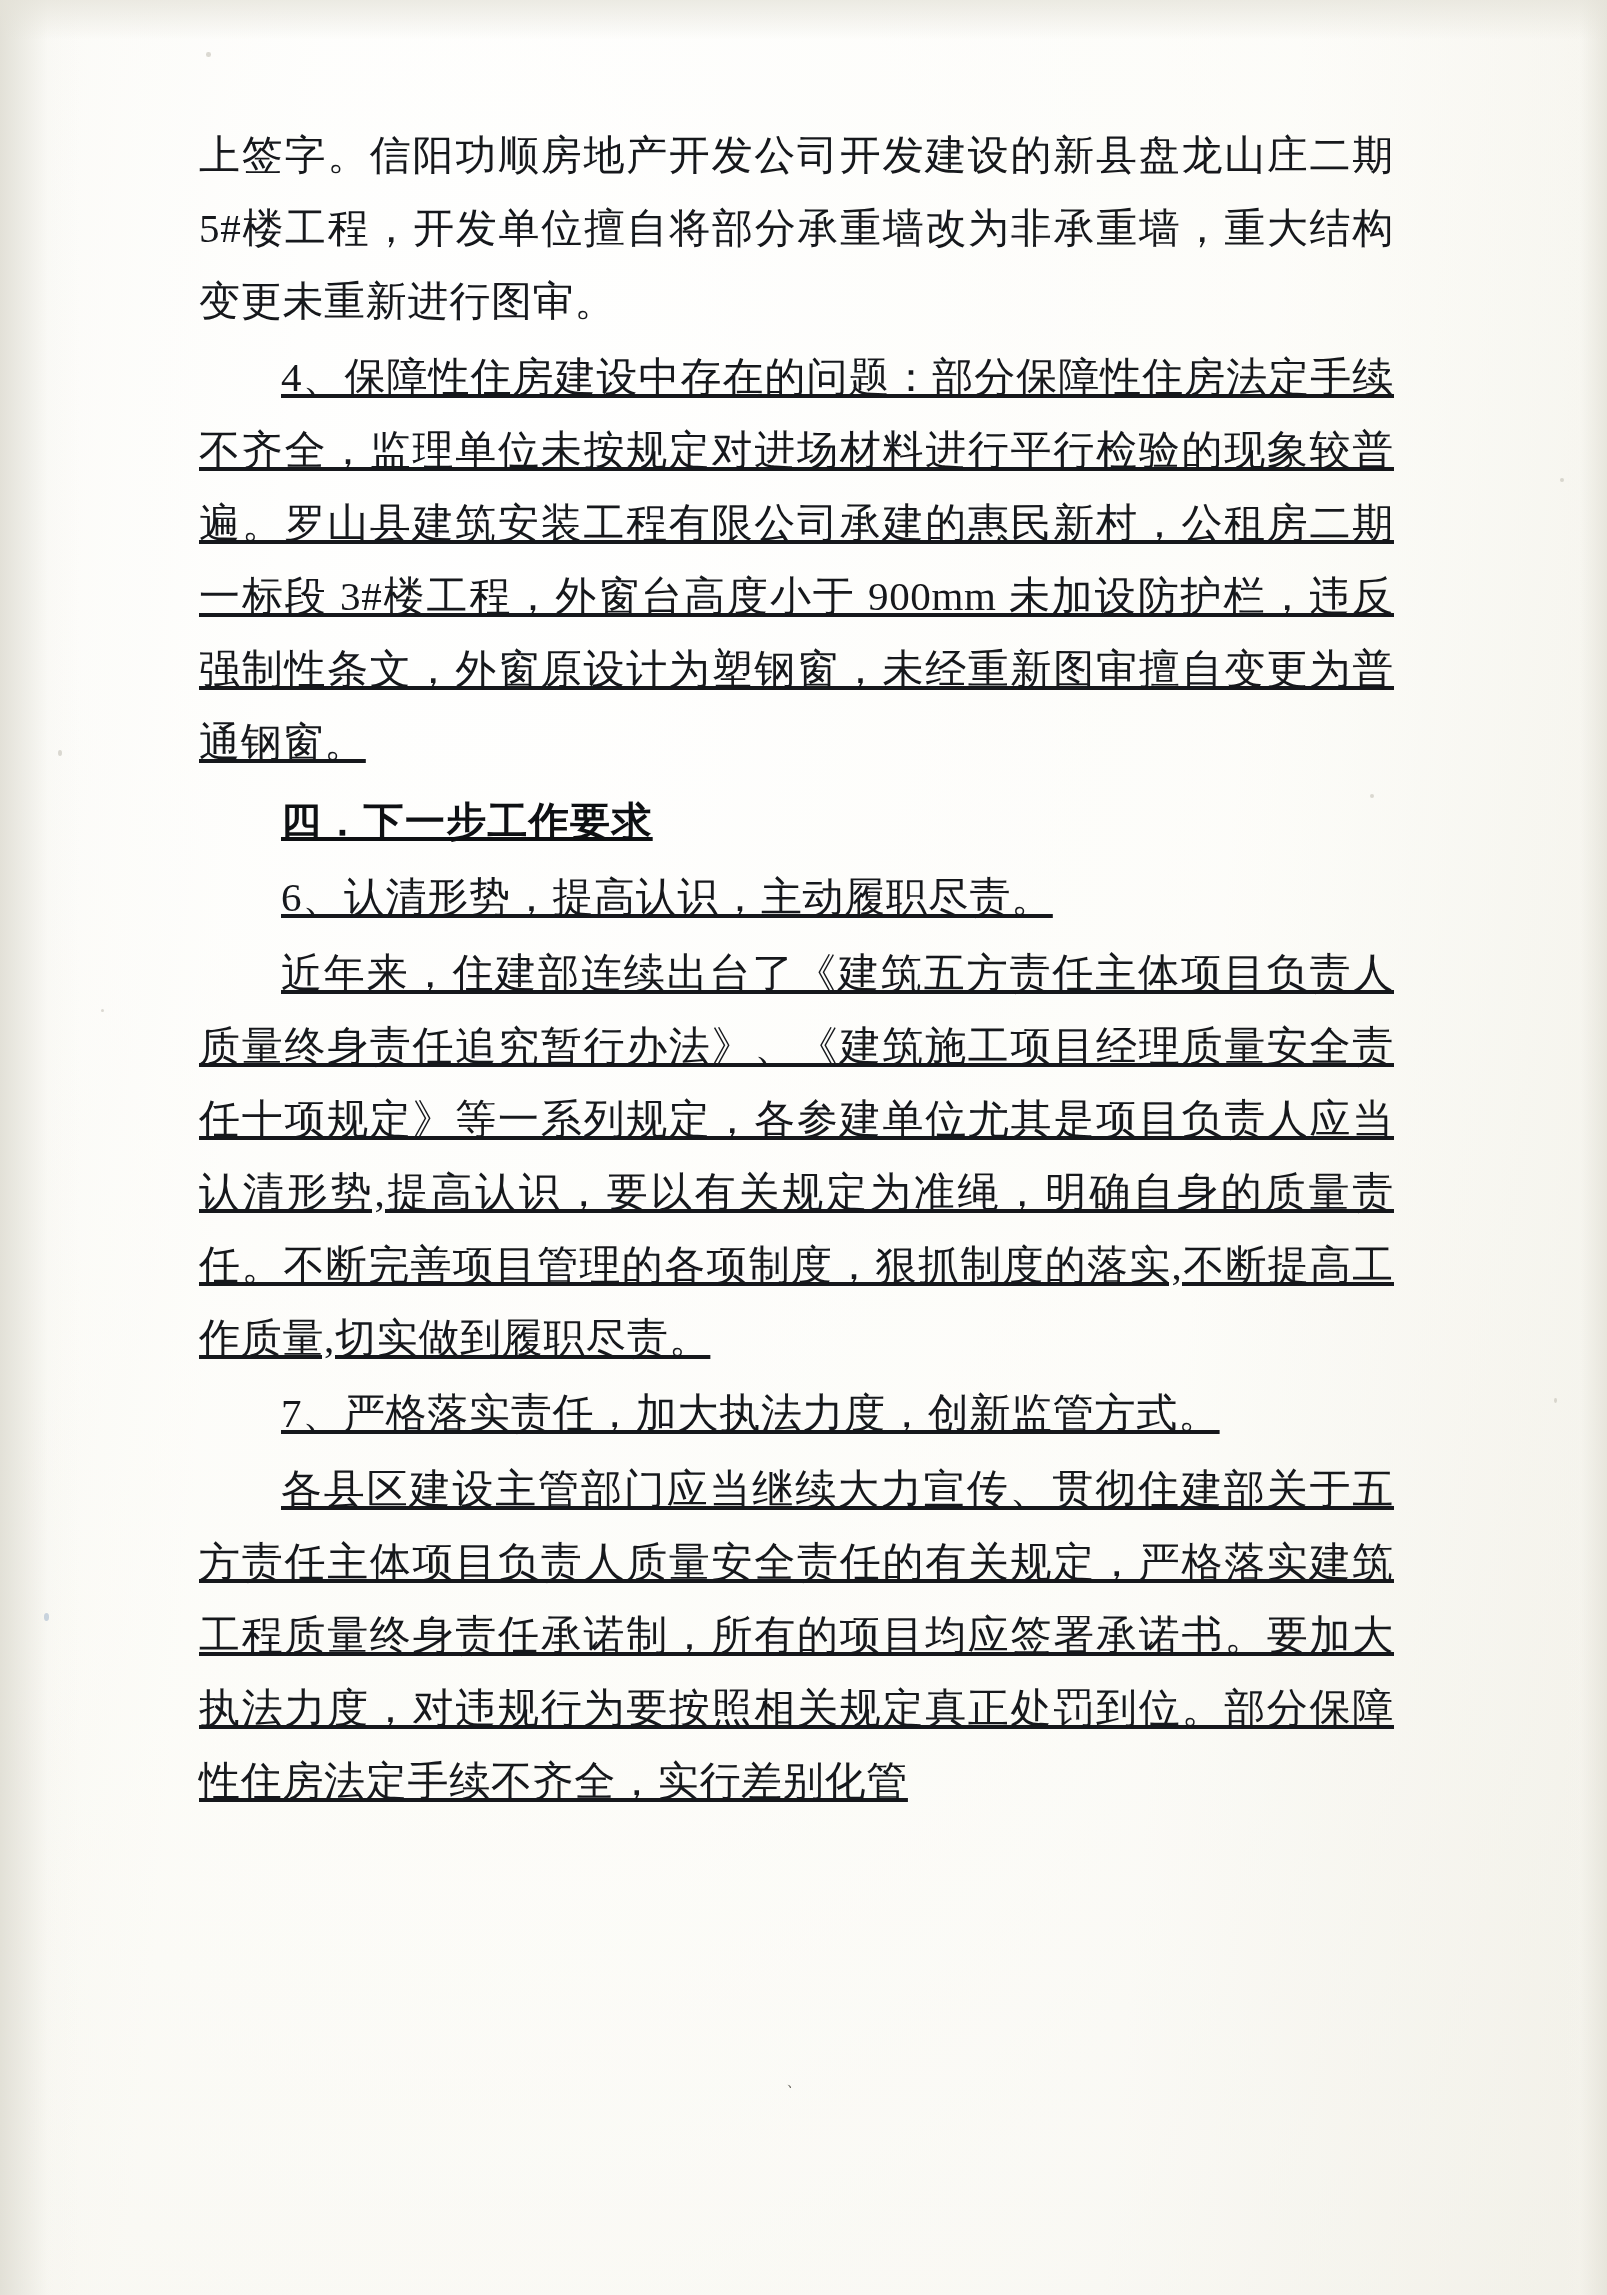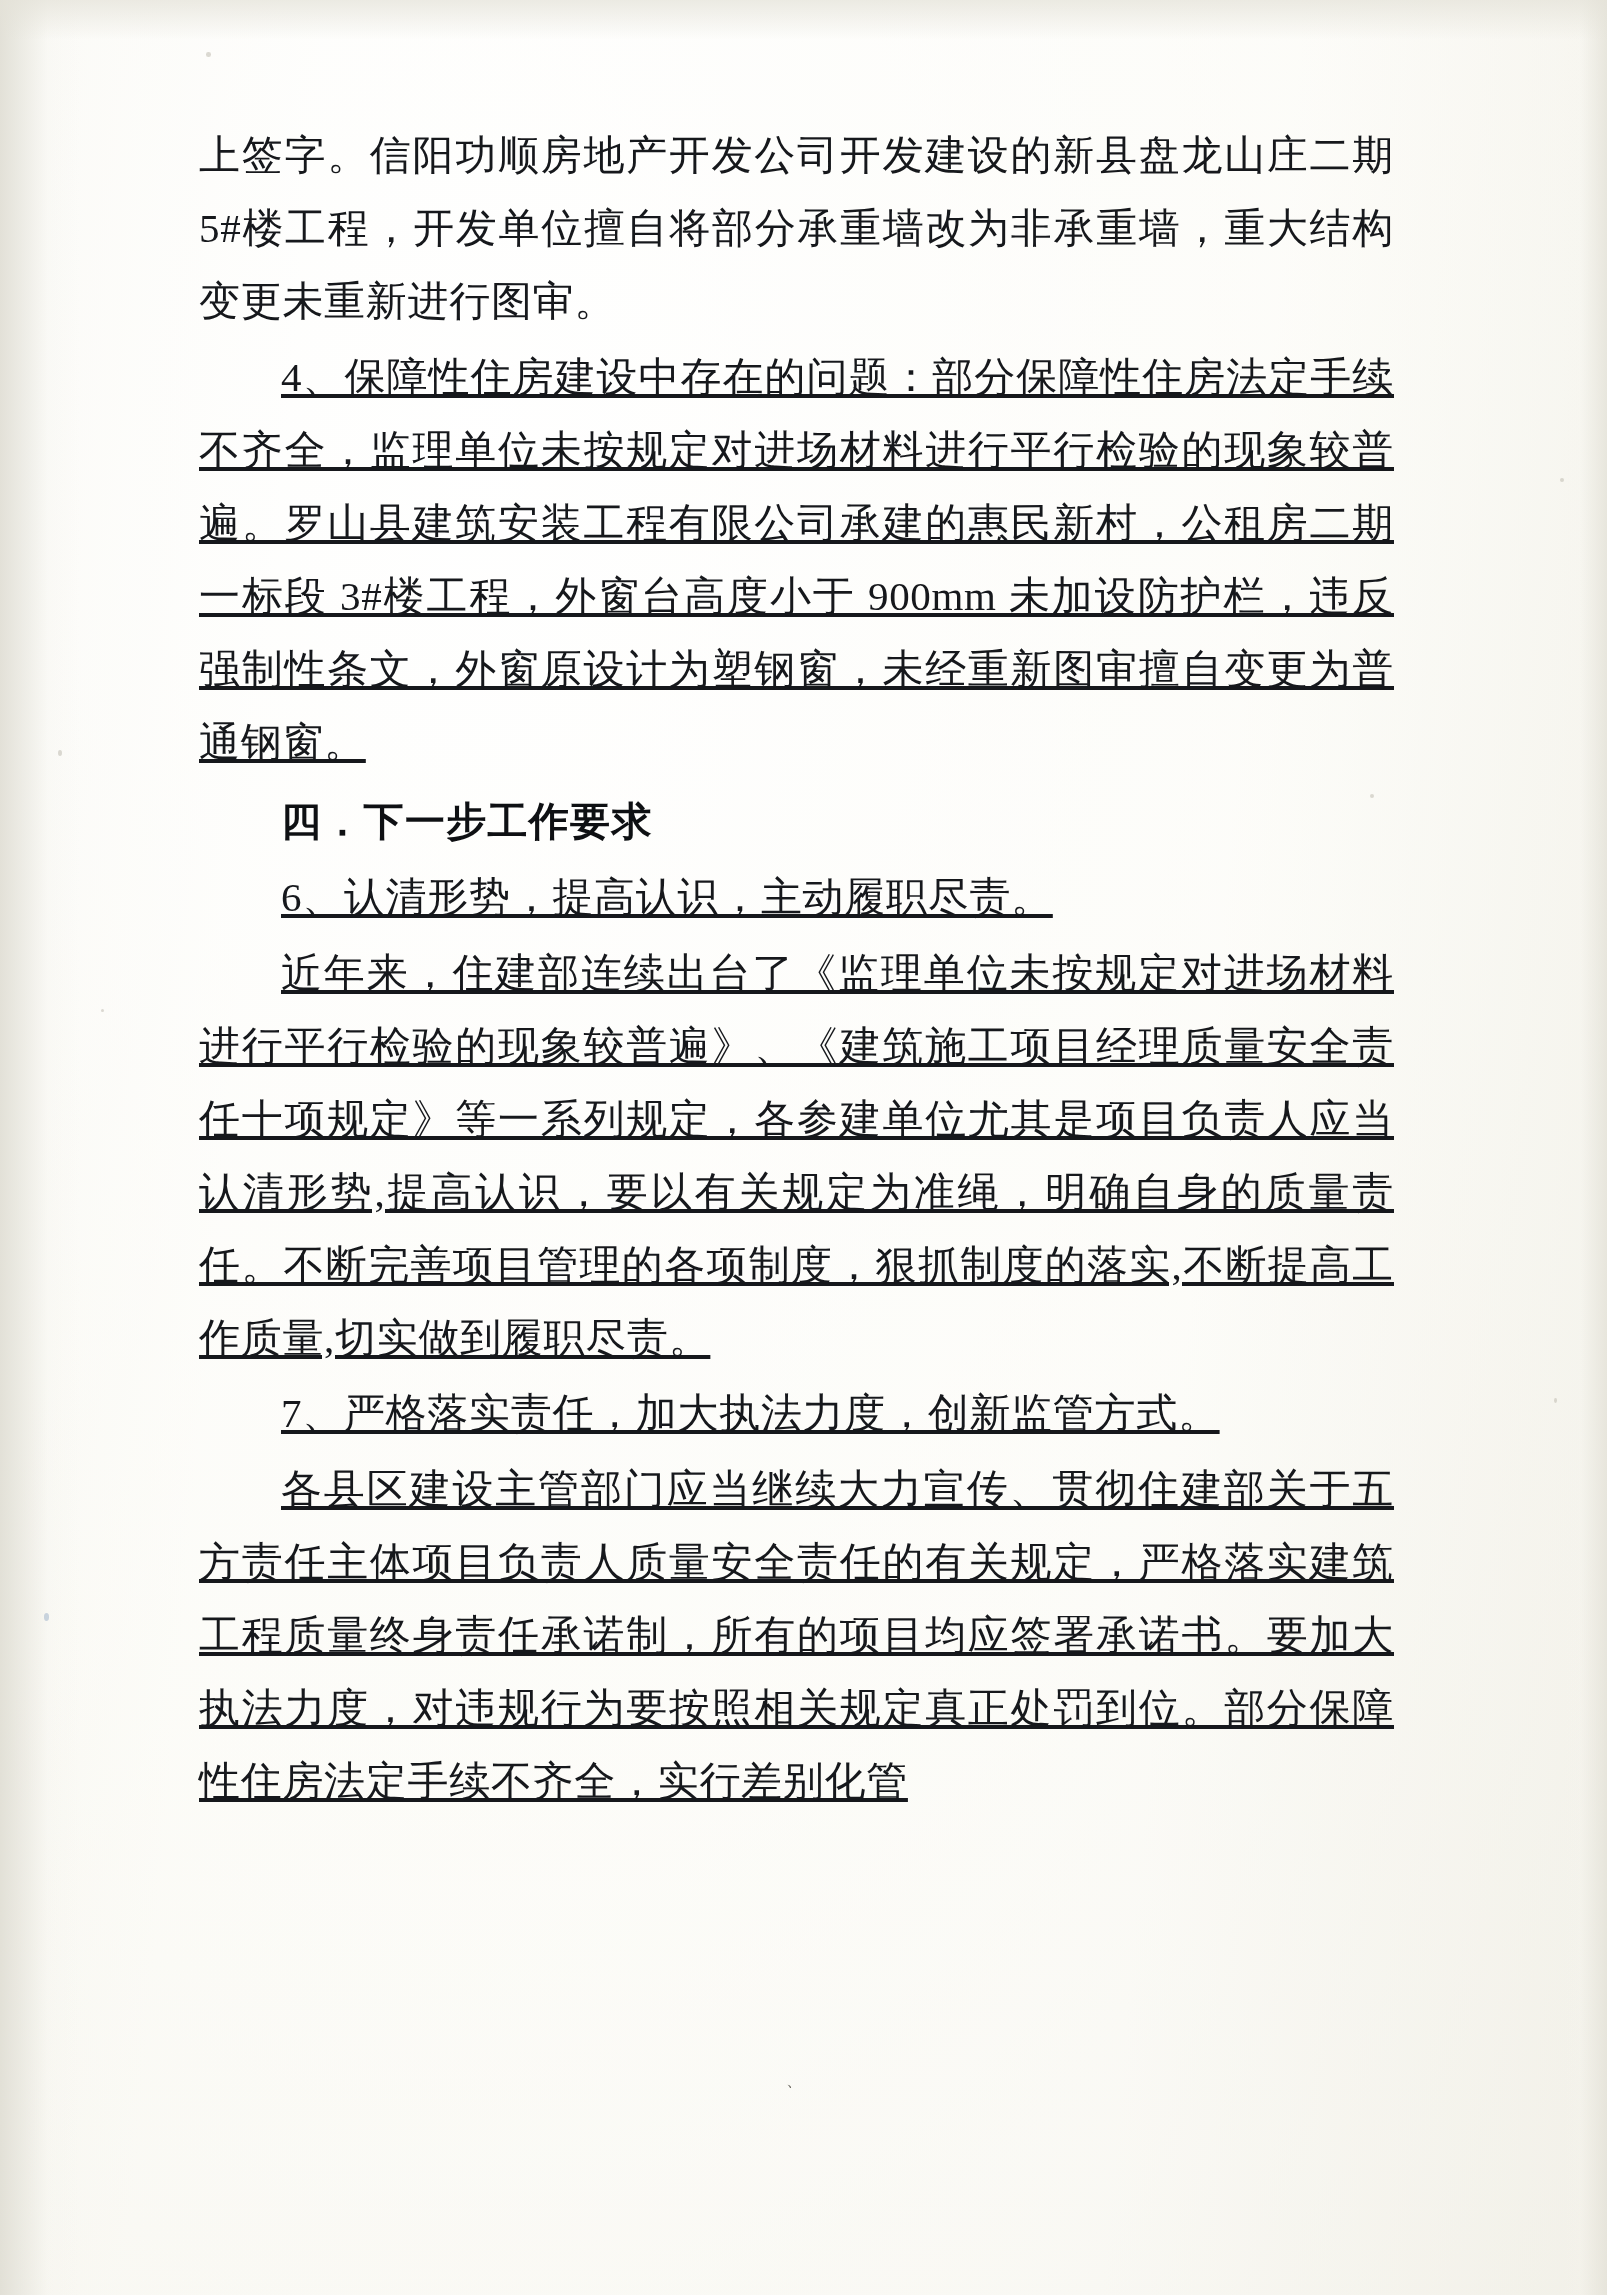--- a/index.html
+++ b/index.html
@@ -71,20 +71,21 @@
   }
   p.heading {
     margin: 0 0 2.7px 0;
     font-size: 40px;
     line-height: 73px;
     font-weight: bold;
     color: #0e1013;
     text-indent: 82px;
     letter-spacing: 1.3px;
     font-family: "Liberation Sans", "DejaVu Sans", sans-serif;
+    text-decoration: underline;
   }
   .spacer-sm { height: 4px; }
 
   
   .speck {
     position: absolute;
     background: #b9b6aa;
     border-radius: 50%;
     opacity: 0.5;
     pointer-events: none;
@@ -122,21 +123,21 @@
     <p class="para">上签字。信阳功顺房地产开发公司开发建设的新县盘龙山庄二期 5#楼工程，开发单位擅自将部分承重墙改为非承重墙，重大结构变更未重新进行图审。</p>
 
     <p class="para indent">4、保障性住房建设中存在的问题：部分保障性住房法定手续不齐全，监理单位未按规定对进场材料进行平行检验的现象较普遍。罗山县建筑安装工程有限公司承建的惠民新村，公租房二期一标段 3#楼工程，外窗台高度小于 900mm 未加设防护栏，违反强制性条文，外窗原设计为塑钢窗，未经重新图审擅自变更为普通钢窗。</p>
 
     <div class="spacer-sm"></div>
 
     <p class="heading">四．下一步工作要求</p>
 
     <p class="para indent">6、认清形势，提高认识，主动履职尽责。</p>
 
-    <p class="para indent">近年来，住建部连续出台了《监理单位未按规定对进场材料进行平行检验的现象较普遍》、《建筑施工项目经理质量安全责任十项规定》等一系列规定，各参建单位尤其是项目负责人应当认清形势,提高认识，要以有关规定为准绳，明确自身的质量责任。不断完善项目管理的各项制度，狠抓制度的落实,不断提高工作质量,切实做到履职尽责。</p>
+    <p class="para indent">近年来，住建部连续出台了《建筑五方责任主体项目负责人质量终身责任追究暂行办法》、《建筑施工项目经理质量安全责任十项规定》等一系列规定，各参建单位尤其是项目负责人应当认清形势,提高认识，要以有关规定为准绳，明确自身的质量责任。不断完善项目管理的各项制度，狠抓制度的落实,不断提高工作质量,切实做到履职尽责。</p>
 
     <p class="para indent">7、严格落实责任，加大执法力度，创新监管方式。</p>
 
     <p class="para indent">各县区建设主管部门应当继续大力宣传、贯彻住建部关于五方责任主体项目负责人质量安全责任的有关规定，严格落实建筑工程质量终身责任承诺制，所有的项目均应签署承诺书。要加大执法力度，对违规行为要按照相关规定真正处罚到位。部分保障性住房法定手续不齐全，实行差别化管</p>
 
   </div>
 
   <div class="footer-mark">、</div>
 
 </div>

